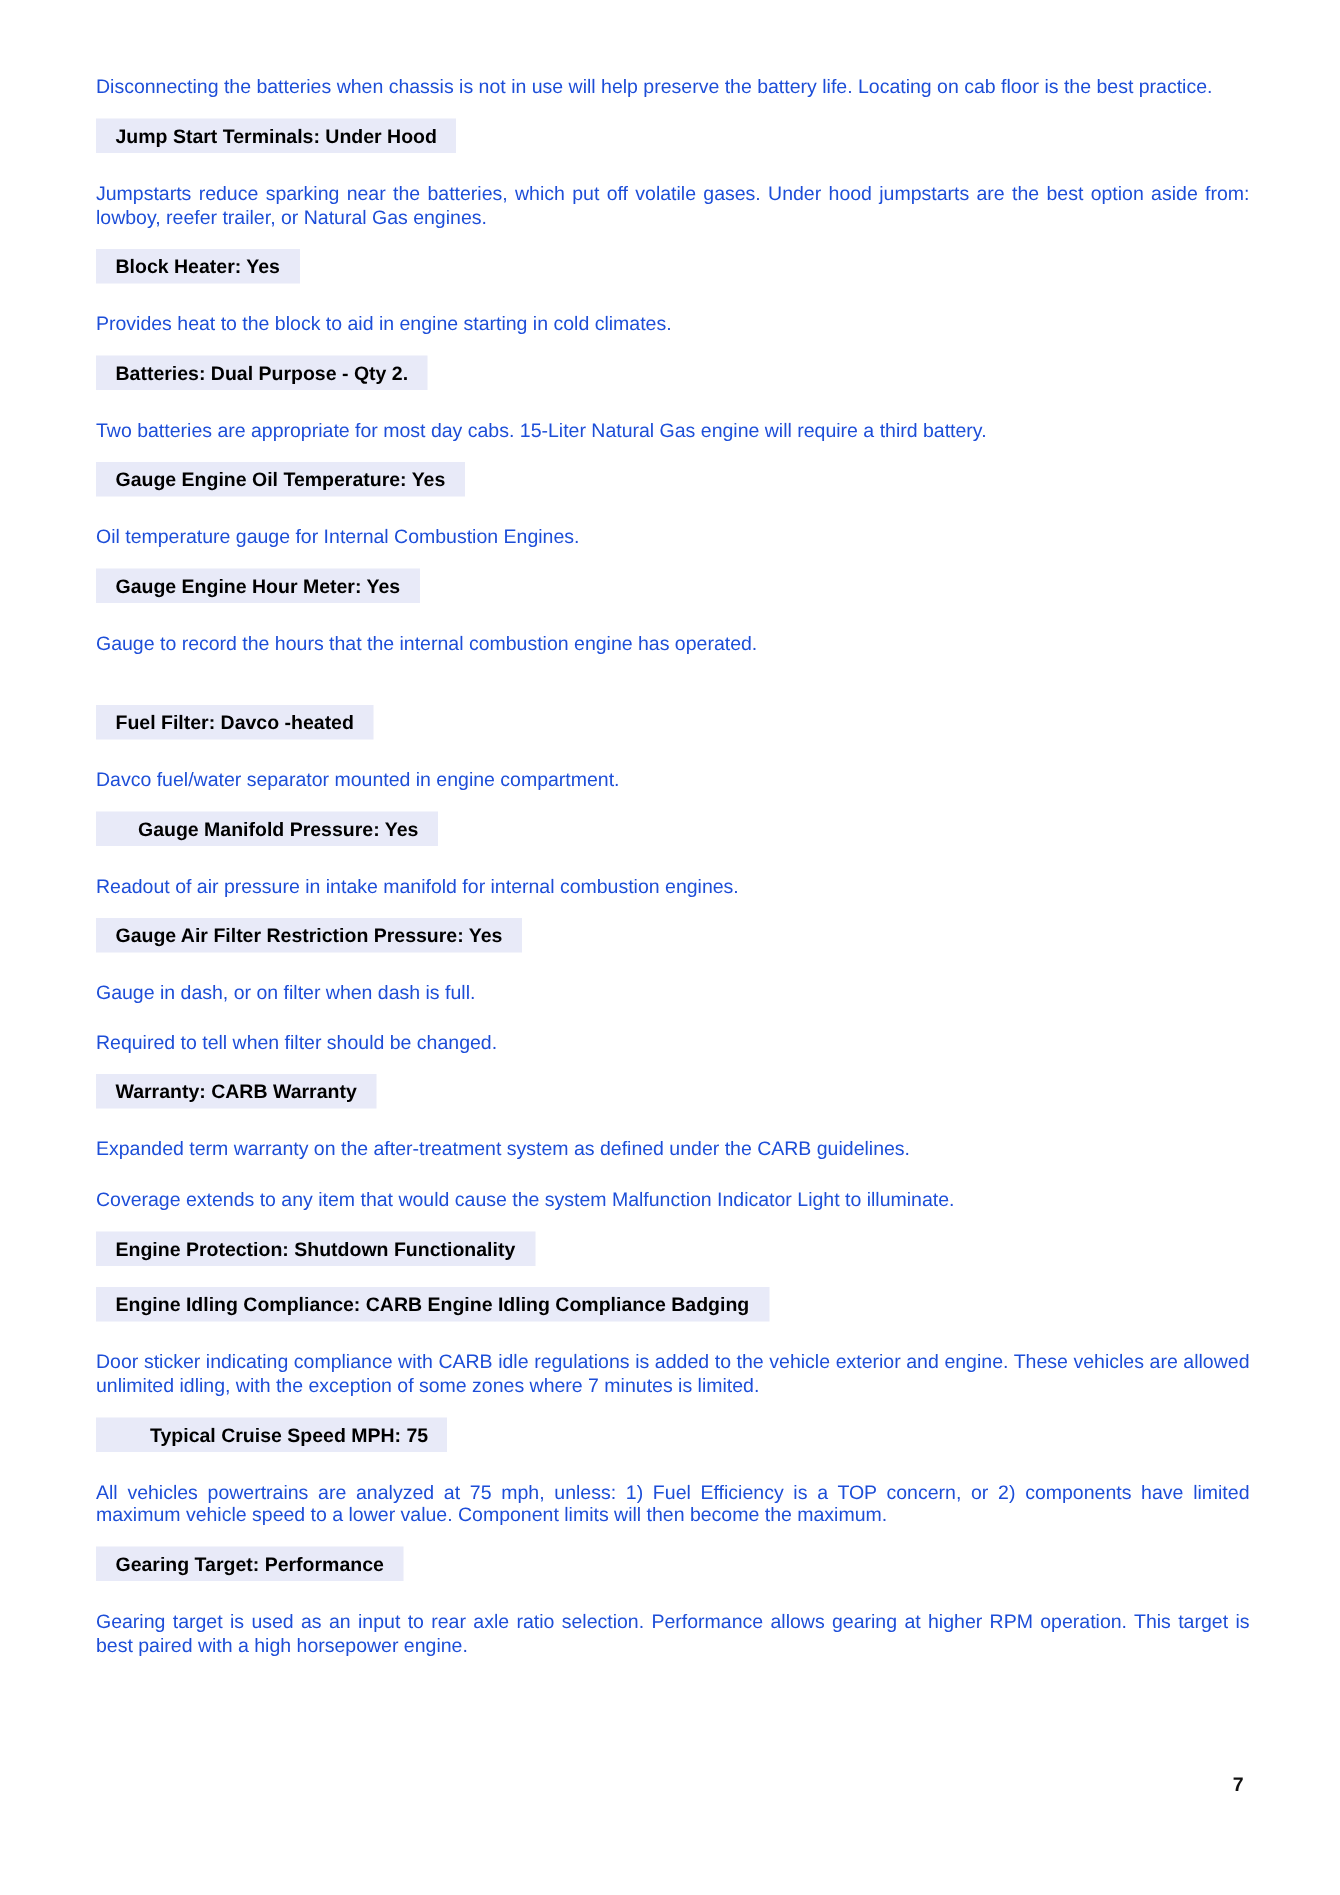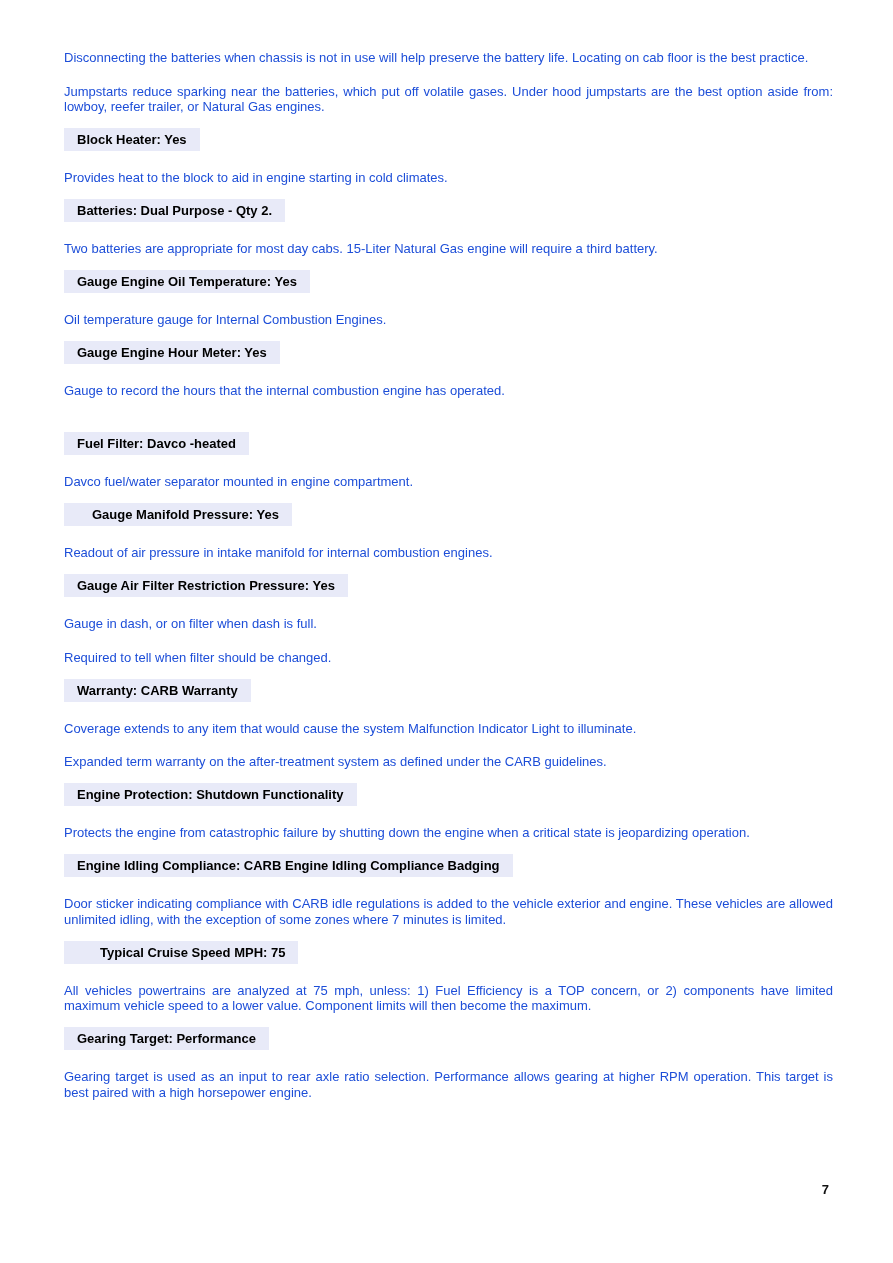--- a/index.html
+++ b/index.html
@@ -49,41 +49,41 @@
     font-weight: bold;
     color: #111111;
   }
 </style>
 </head>
 <body>
 
 <main class="content">
   <div>
       <p class="body-para">Disconnecting the batteries when chassis is not in use will help preserve the battery life. Locating on cab floor is the best practice.</p>
+      <div class="heading-row"><span class="spec-heading" style="background: rgb(232, 234, 248);">Jump Start Terminals: Under Hood</span></div>
       <p class="body-para">Jumpstarts reduce sparking near the batteries, which put off volatile gases. Under hood jumpstarts are the best option aside from: lowboy, reefer trailer, or Natural Gas engines.</p>
       <div class="heading-row"><span class="spec-heading" style="background: rgb(232, 234, 248);">Block Heater: Yes</span></div>
       <p class="body-para">Provides heat to the block to aid in engine starting in cold climates.</p>
       <div class="heading-row"><span class="spec-heading" style="background: rgb(232, 234, 248);">Batteries: Dual Purpose - Qty 2.</span></div>
       <p class="body-para">Two batteries are appropriate for most day cabs. 15-Liter Natural Gas engine will require a third battery.</p>
       <div class="heading-row"><span class="spec-heading" style="background: rgb(232, 234, 248);">Gauge Engine Oil Temperature: Yes</span></div>
       <p class="body-para">Oil temperature gauge for Internal Combustion Engines.</p>
       <div class="heading-row"><span class="spec-heading" style="background: rgb(232, 234, 248);">Gauge Engine Hour Meter: Yes</span></div>
       <p class="body-para">Gauge to record the hours that the internal combustion engine has operated.</p>
       <div class="heading-row"><span class="spec-heading" style="background: rgb(232, 234, 248); margin-top: 20px;">Fuel Filter: Davco -heated</span></div>
       <p class="body-para">Davco fuel/water separator mounted in engine compartment.</p>
       <div class="heading-row"><span class="spec-heading" style="background: rgb(232, 234, 248); padding-left: 28px;">Gauge Manifold Pressure: Yes</span></div>
       <p class="body-para">Readout of air pressure in intake manifold for internal combustion engines.</p>
       <div class="heading-row"><span class="spec-heading" style="background: rgb(232, 234, 248);">Gauge Air Filter Restriction Pressure: Yes</span></div>
       <p class="body-para">Gauge in dash, or on filter when dash is full.</p>
       <p class="body-para">Required to tell when filter should be changed.</p>
       <div class="heading-row"><span class="spec-heading" style="background: rgb(232, 234, 248);">Warranty: CARB Warranty</span></div>
+      <p class="body-para">Expanded term warranty on the after-treatment system as defined under the CARB guidelines.</p>
       <p class="body-para">Coverage extends to any item that would cause the system Malfunction Indicator Light to illuminate.</p>
-      <p class="body-para">Expanded term warranty on the after-treatment system as defined under the CARB guidelines.</p>
       <div class="heading-row"><span class="spec-heading" style="background: rgb(232, 234, 248);">Engine Protection: Shutdown Functionality</span></div>
-      <p class="body-para">Protects the engine from catastrophic failure by shutting down the engine when a critical state is jeopardizing operation.</p>
       <div class="heading-row"><span class="spec-heading" style="background: rgb(232, 234, 248);">Engine Idling Compliance: CARB Engine Idling Compliance Badging</span></div>
       <p class="body-para">Door sticker indicating compliance with CARB idle regulations is added to the vehicle exterior and engine. These vehicles are allowed unlimited idling, with the exception of some zones where 7 minutes is limited.</p>
       <div class="heading-row"><span class="spec-heading" style="background: rgb(232, 234, 248); padding-left: 36px;">Typical Cruise Speed MPH: 75</span></div>
       <p class="body-para">All vehicles powertrains are analyzed at 75 mph, unless: 1) Fuel Efficiency is a TOP concern, or 2) components have limited maximum vehicle speed to a lower value. Component limits will then become the maximum.</p>
       <div class="heading-row"><span class="spec-heading" style="background: rgb(232, 234, 248);">Gearing Target: Performance</span></div>
       <p class="body-para">Gearing target is used as an input to rear axle ratio selection. Performance allows gearing at higher RPM operation. This target is best paired with a high horsepower engine.</p>
     </div>
 </main>
 
 <div class="page-number">7</div>

